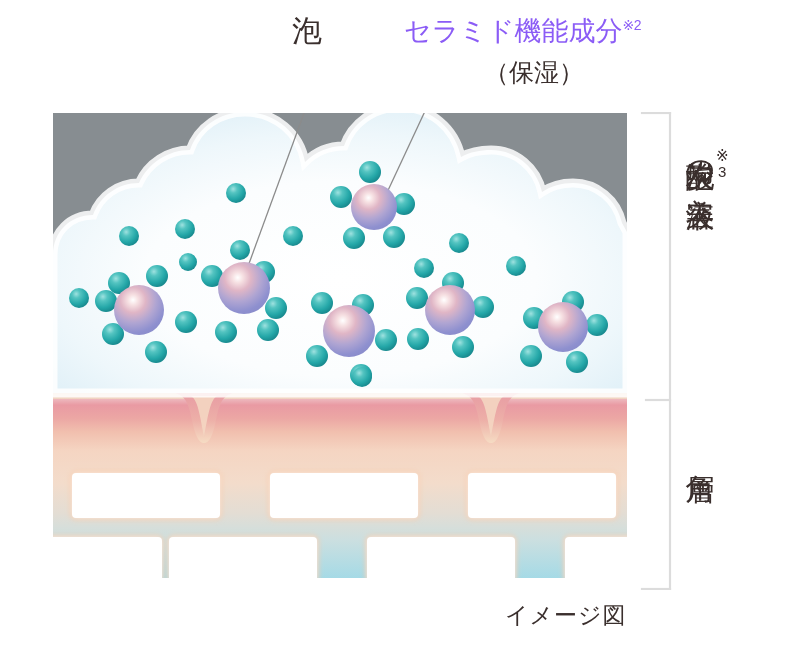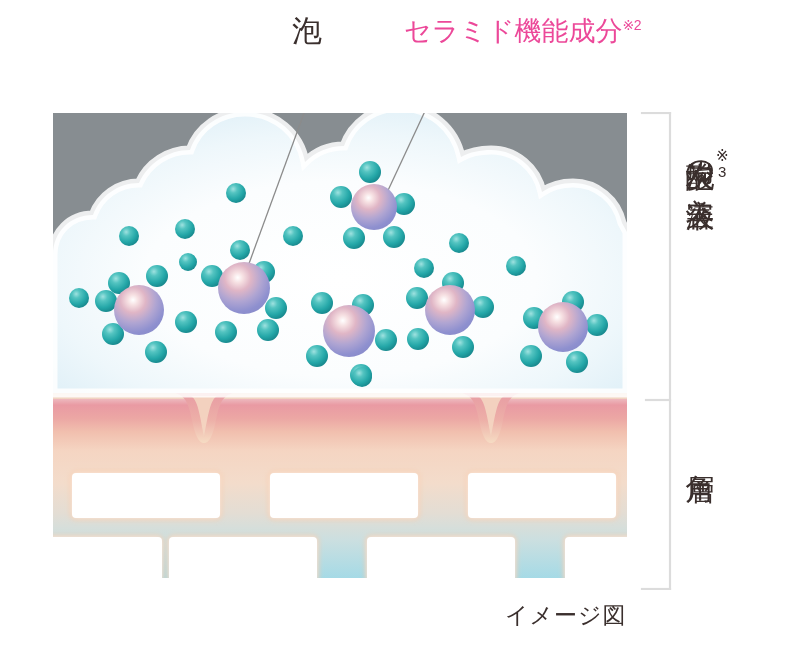--- a/index.html
+++ b/index.html
@@ -14,21 +14,21 @@
   .stage{position:absolute;left:0;top:0;width:800px;height:648px;}
 
   
   .label-foam{
     position:absolute; left:292px; top:14px;
     font-size:30px; line-height:1.12; color:#3a2f2d;
     letter-spacing:0.5px; white-space:nowrap;
   }
   .label-cer{
     position:absolute; left:404px; top:16px;
-    font-size:27px; line-height:1.15; color:#ec4899;
+    font-size:27px; line-height:1.15; color:#8b5cf6;
     white-space:nowrap;
   }
   .label-cer .sup{
     font-size:14px; vertical-align:super; letter-spacing:-0.5px;
   }
   .label-cer-sub{
     position:absolute; left:404px; top:56px; width:260px;
     text-align:center; font-size:25px; color:#3a2f2d; white-space:nowrap;
   }
 
@@ -278,20 +278,21 @@
       <path d="M30 1 L30 477"></path>
       <path d="M6 288 L30 288"></path>
       <path d="M2 477 L30 477"></path>
     </g>
   </svg>
 
   <div class="label-foam">泡</div>
 
   <div class="label-cer"><span>セラミド機能成分</span><span class="sup">※2</span></div>
 
+  <div class="label-cer-sub">（保湿）</div>
 
   <div class="vlabel" id="vlabel-serum"><span>炭酸泡の美容液</span></div>
 
   <div style="position:absolute;left:716px;top:148px;font-size:15px;line-height:1.05;text-align:center;color:#3a2f2d;">
     <div>※</div>
     <div>3</div>
   </div>
 
   <div class="vlabel" id="vlabel-horny"><span>角層</span></div>
 

